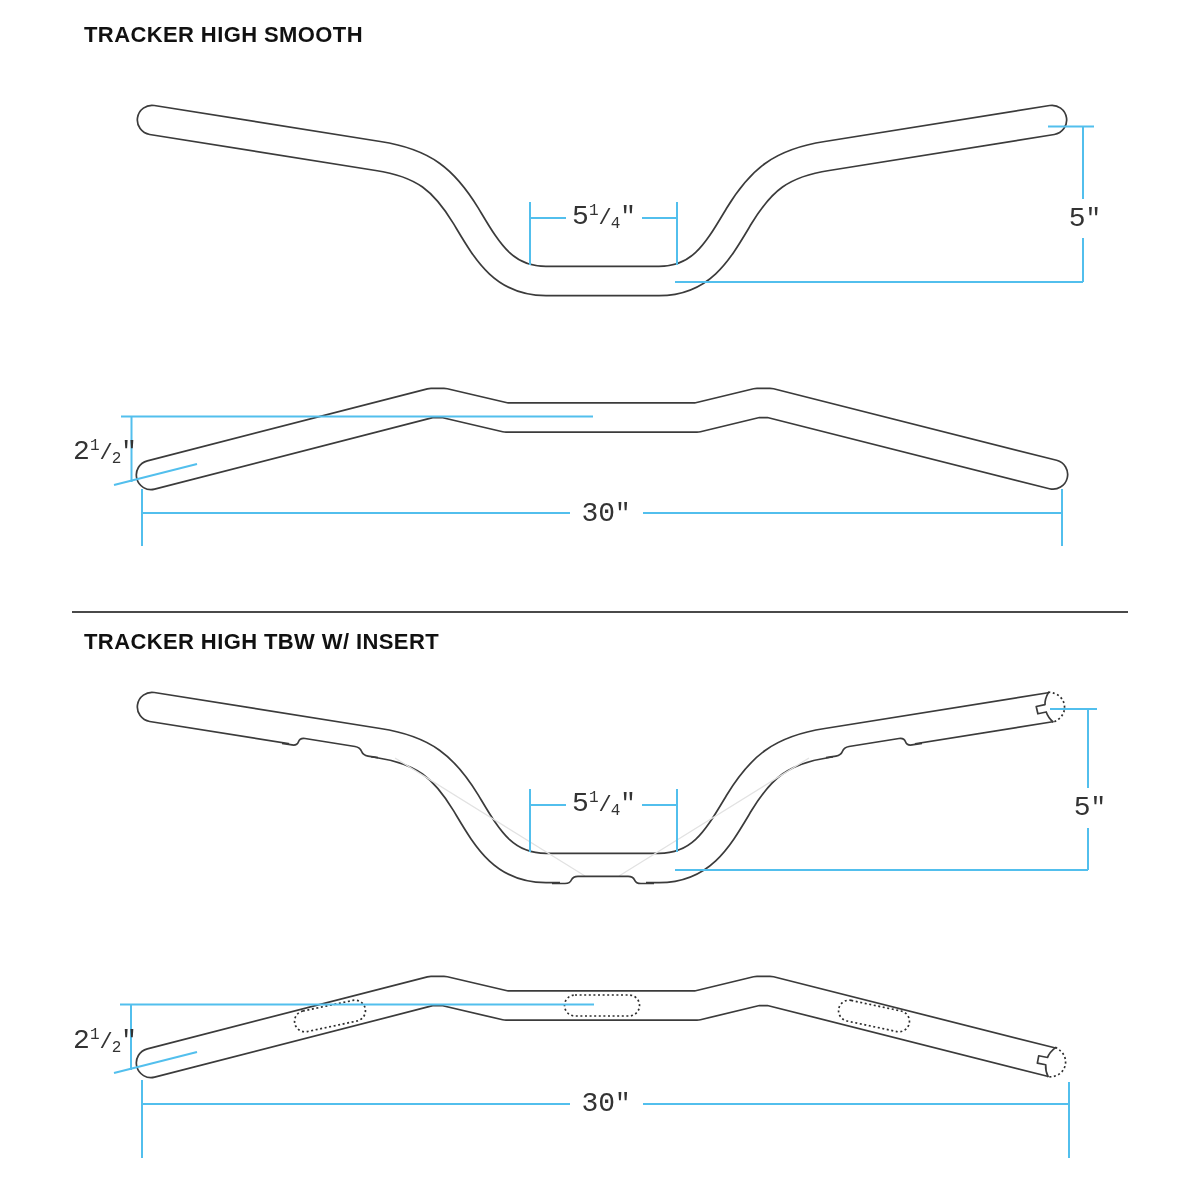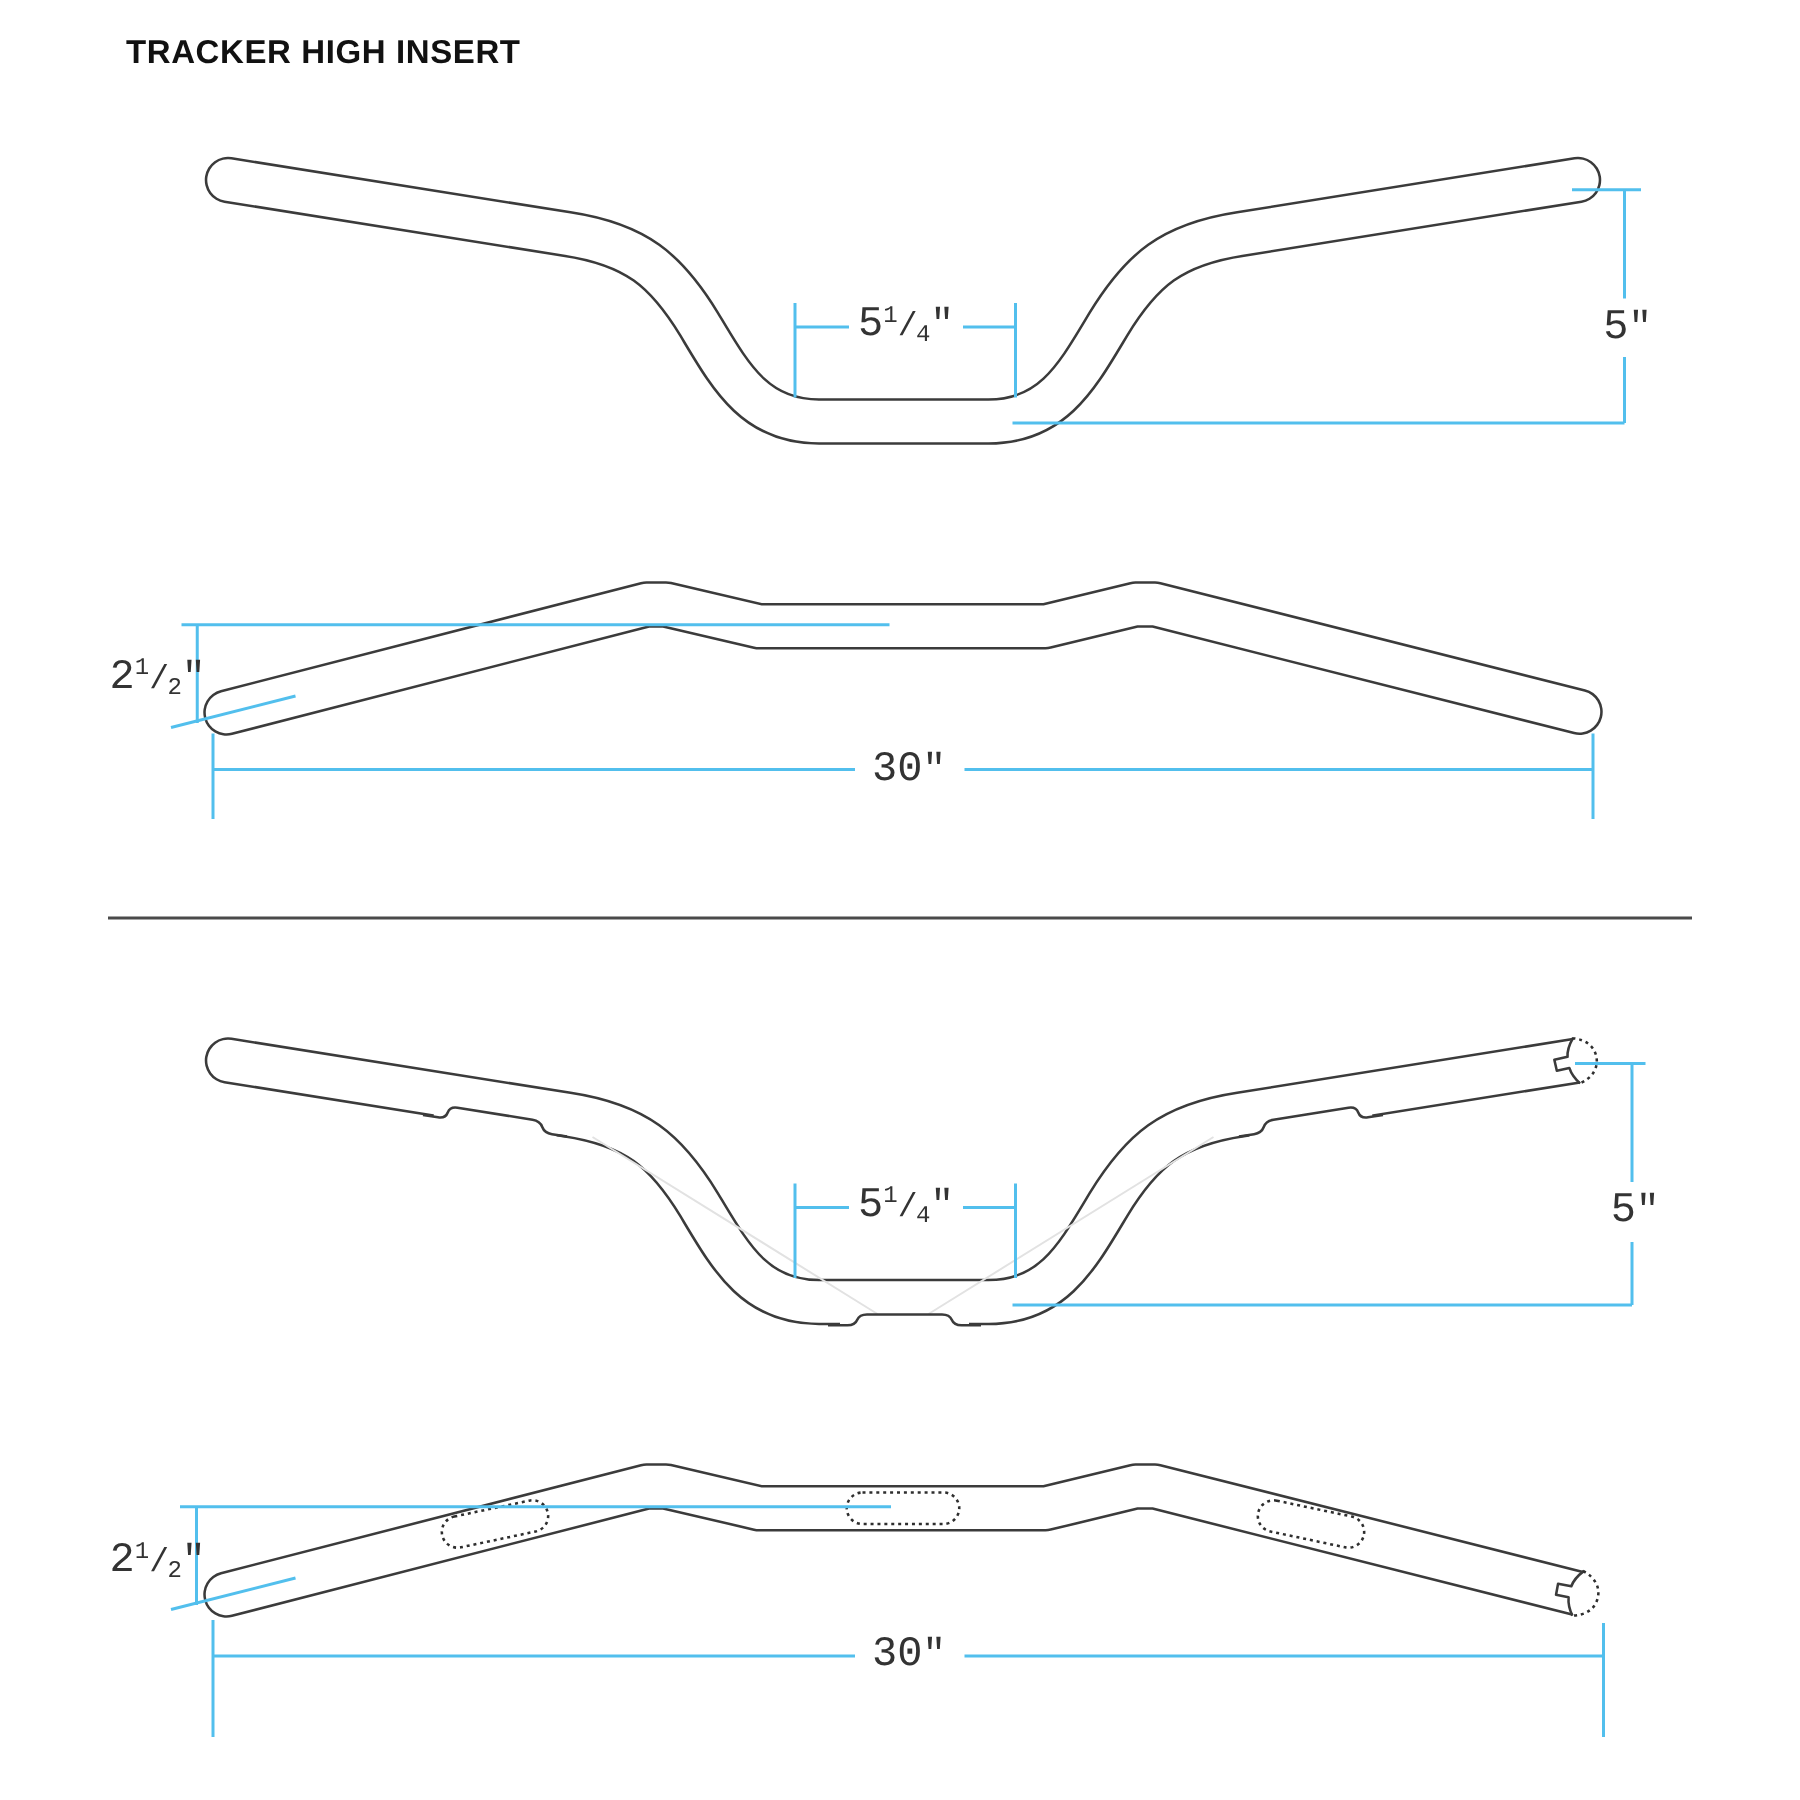--- a/index.html
+++ b/index.html
@@ -128,21 +128,22 @@
       </g>
       <g class="dim">
         <line x1="142" y1="1080" x2="142" y2="1158"></line>
         <line x1="1069" y1="1082" x2="1069" y2="1158"></line>
         <line x1="142" y1="1104" x2="570" y2="1104"></line>
         <line x1="643" y1="1104" x2="1069" y2="1104"></line>
       </g>
     </g>
   </svg>
 
-  <div class="section-title" style="left:84px;top:22px">TRACKER HIGH INSERT</div>
+  <div class="section-title" style="left:84px;top:22px">TRACKER HIGH SMOOTH</div>
+  <div class="section-title" style="left:84px;top:629px">TRACKER HIGH TBW W/ INSERT</div>
 
   <div class="dim-label" style="left:604px;top:217px"><span class="part-main">5</span><span class="part-sup">1</span><span class="part-frac">/</span><span class="part-sub">4</span><span class="part-unit">″</span></div>
   <div class="dim-label" style="left:1085px;top:219px"><span class="part-main">5</span><span class="part-unit">″</span></div>
   <div class="dim-label" style="left:105px;top:452px"><span class="part-main">2</span><span class="part-sup">1</span><span class="part-frac">/</span><span class="part-sub">2</span><span class="part-unit">″</span></div>
   <div class="dim-label" style="left:606px;top:514px"><span class="part-main">30</span><span class="part-unit">″</span></div>
 
   <div class="dim-label" style="left:604px;top:804px"><span class="part-main">5</span><span class="part-sup">1</span><span class="part-frac">/</span><span class="part-sub">4</span><span class="part-unit">″</span></div>
   <div class="dim-label" style="left:1090px;top:808px"><span class="part-main">5</span><span class="part-unit">″</span></div>
   <div class="dim-label" style="left:105px;top:1041px"><span class="part-main">2</span><span class="part-sup">1</span><span class="part-frac">/</span><span class="part-sub">2</span><span class="part-unit">″</span></div>
   <div class="dim-label" style="left:606px;top:1104px"><span class="part-main">30</span><span class="part-unit">″</span></div>

